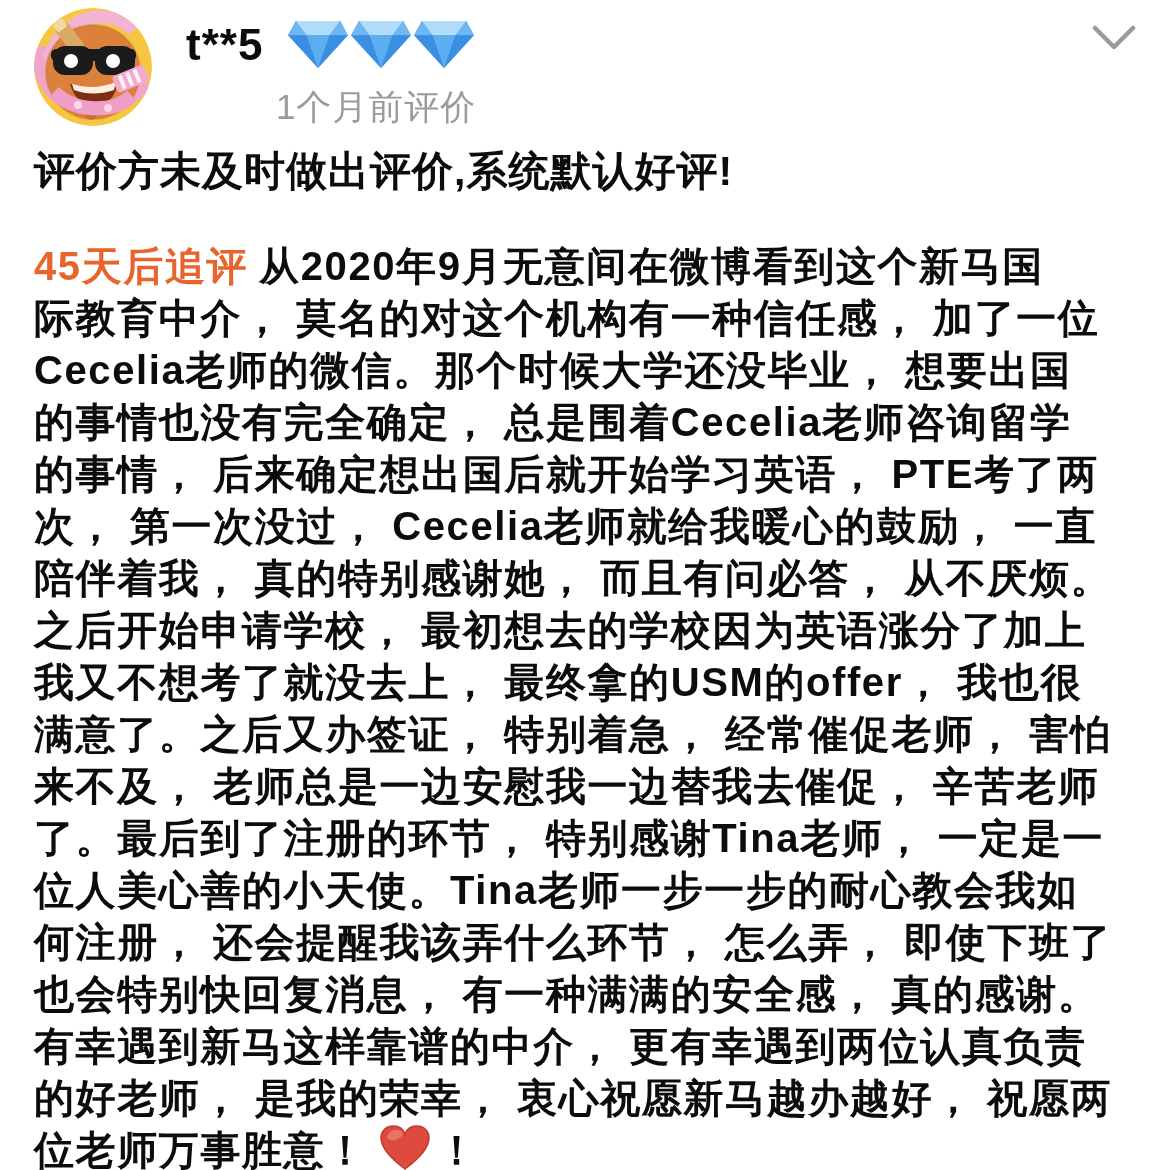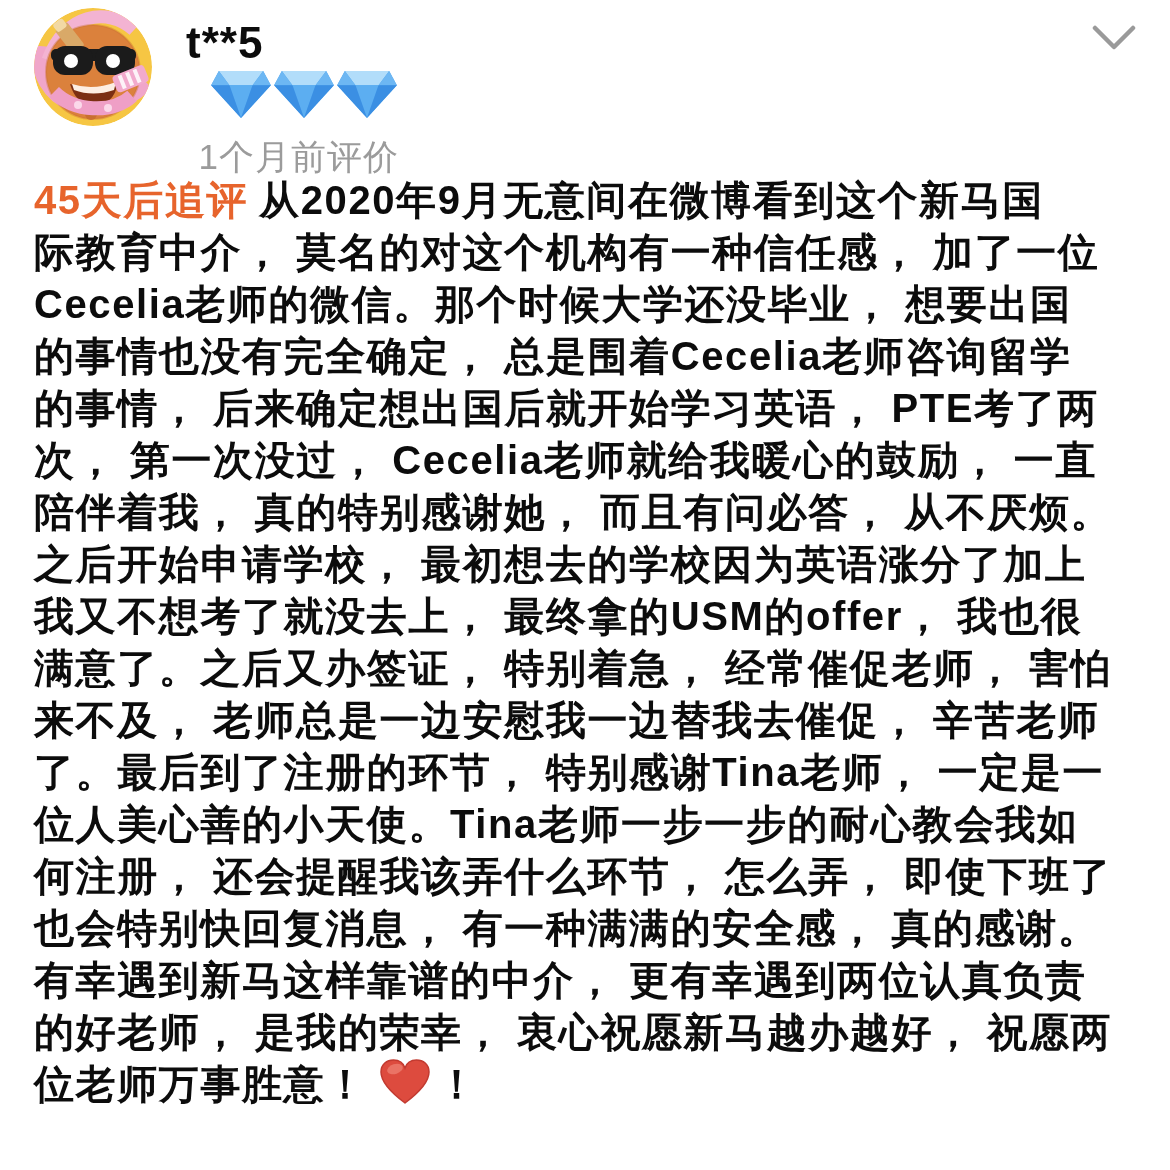--- a/index.html
+++ b/index.html
@@ -11,21 +11,21 @@
   }
   .card { position: relative; width: 1170px; height: 1170px; padding: 8px 36px 0 34px; }
 
   
   .header { position: relative; display: flex; align-items: flex-start; height: 122px; }
   .avatar {
     width: 118px; height: 118px; border-radius: 50%;
     overflow: hidden; flex: 0 0 auto; cursor: pointer;
   }
   .id-block { margin-left: 34px; padding-top: 10px; }
-  .name-row { display: flex; align-items: flex-start; flex-direction: column; }
+  .name-row { display: flex; align-items: flex-end; }
   .username {
     font-size: 44px; font-weight: 800; letter-spacing: 1px; color: #0c0c0c;
   }
   .diamonds { display: flex; align-items: center; margin-left: 24px; }
   .diamonds svg { display: block; margin-right: 1px; }
   .time { margin-top: 14px; font-size: 35px; color: #9b9b9b; letter-spacing: 1px; text-align: right; }
   .chevron {
     position: absolute; right: -2px; top: 16px;
     width: 44px; height: 30px; cursor: pointer;
   }
@@ -136,20 +136,21 @@
     </div>
 
     <div class="chevron">
       <svg width="44" height="30" viewBox="0 0 44 30" aria-hidden="true">
         <polyline points="3,4 22,23 41,4" fill="none" stroke="#9a9a9a" stroke-width="4.5" stroke-linecap="round" stroke-linejoin="round"></polyline>
       </svg>
     </div>
 
   </div>
 
+  <p class="default-review">评价方未及时做出评价,系统默认好评!</p>
 
   <p class="followup"><span class="followup-tag">45天后追评</span><span class="followup-text">从2020年9月无意间在微博看到这个新马国
 际教育中介， 莫名的对这个机构有一种信任感， 加了一位
 Cecelia老师的微信。那个时候大学还没毕业， 想要出国
 的事情也没有完全确定， 总是围着Cecelia老师咨询留学
 的事情， 后来确定想出国后就开始学习英语， PTE考了两
 次， 第一次没过， Cecelia老师就给我暖心的鼓励， 一直
 陪伴着我， 真的特别感谢她， 而且有问必答， 从不厌烦。
 之后开始申请学校， 最初想去的学校因为英语涨分了加上
 我又不想考了就没去上， 最终拿的USM的offer， 我也很

